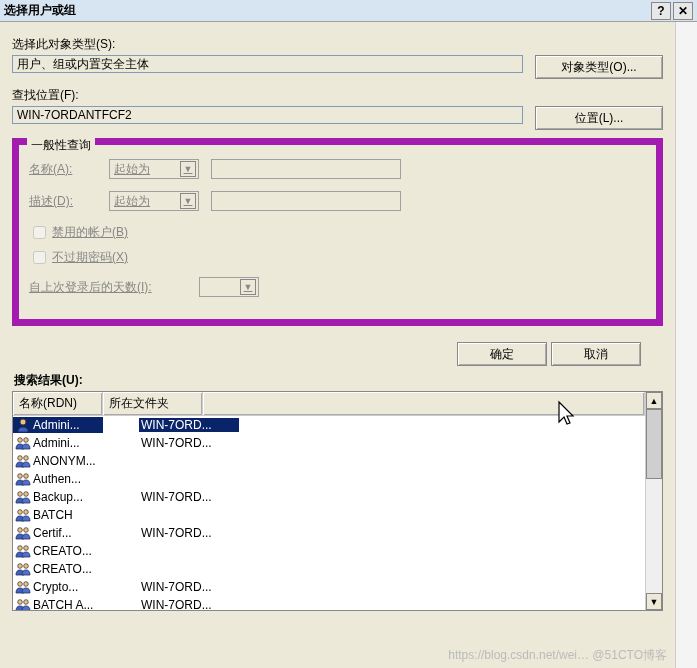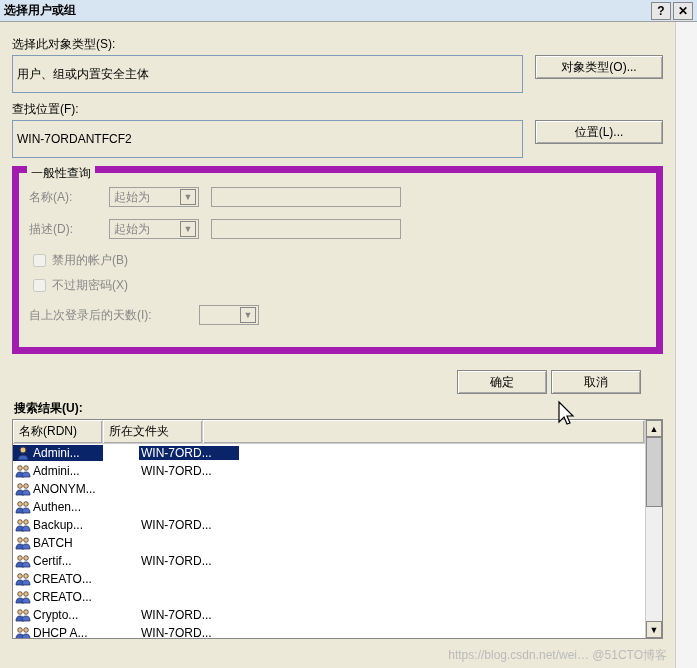--- a/index.html
+++ b/index.html
@@ -27,21 +27,21 @@
   .titlebtn {
     width: 20px; height: 18px;
     border: 1px solid #888;
     background: #e8e8e8;
     margin-left: 2px;
     display: flex; align-items: center; justify-content: center;
     font-size: 12px; font-family: Arial;
   }
   .lbl { margin: 4px 0 2px 0; }
   .textbox {
-    height: 38px;
+    height: 18px;
     border: 1px solid #7f9db9;
     background: #fff;
     padding: 2px 4px;
     font-family: inherit;
     font-size: 12px;
   }
   .textbox.ro { background: #ece9d8; color:#000; }
   .btn {
     height: 24px;
     border: 1px solid #888;
@@ -59,21 +59,21 @@
     margin-top: 8px;
     padding: 14px 10px 10px 10px;
     position: relative;
   }
   .fieldset .legend {
     position: absolute; top: -8px; left: 8px;
     background: #ece9d8;
     padding: 0 4px;
   }
   .query-area { display:flex; }
-  .query-left { flex:1; color:#888; }
+  .query-left { flex:1; color:#888;text-decoration:underline; }
   .query-right { width:140px; display:flex; flex-direction:column; align-items:flex-end; gap:10px; }
   .qrow { display:flex; align-items:center; margin-bottom:12px; }
   .qrow .qlbl { width: 80px; color:#888; }
   .combo {
     width: 90px; height: 20px;
     border: 1px solid #a0a0a0;
     background: #ece9d8;
     display:flex; align-items:center; justify-content:space-between;
     padding: 0 2px 0 4px; color:#888;
   }
@@ -358,21 +358,21 @@
             <div class="lv-row">
               <div class="lv-cell c0">
                 <span class="ico">
                   <svg viewBox="0 0 16 16">
                     <circle cx="5" cy="5" r="2.3" fill="#f0c080" stroke="#404040" stroke-width="0.8"></circle>
                     <circle cx="11" cy="5" r="2.3" fill="#f0c080" stroke="#404040" stroke-width="0.8"></circle>
                     <path d="M1 14 Q1 9 5 9 Q9 9 9 14 Z" fill="#4060c0" stroke="#203060" stroke-width="0.8"></path>
                     <path d="M7 14 Q7 9 11 9 Q15 9 15 14 Z" fill="#5070d0" stroke="#203060" stroke-width="0.8"></path>
                   </svg>
                 </span>
-                <span>DHCP A...</span>
+                <span>BATCH A...</span>
               </div>
               <div class="lv-cell c1">WIN-7ORD...</div>
             </div>
           </div>
       </div>
       <div class="scrollbar-v">
         <div class="sb-btn">▲</div>
         <div class="sb-track">
           <div class="sb-thumb"></div>
         </div>

